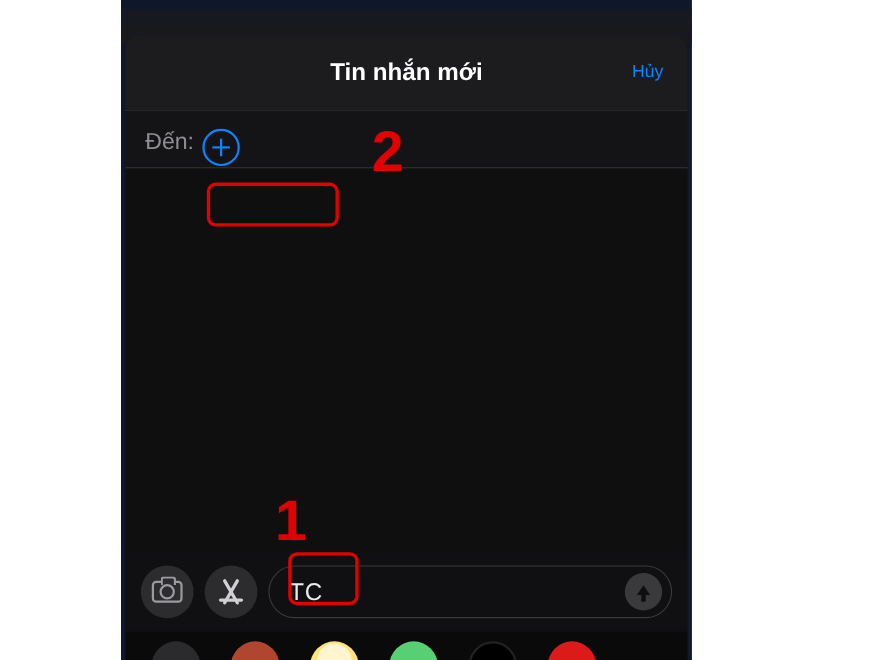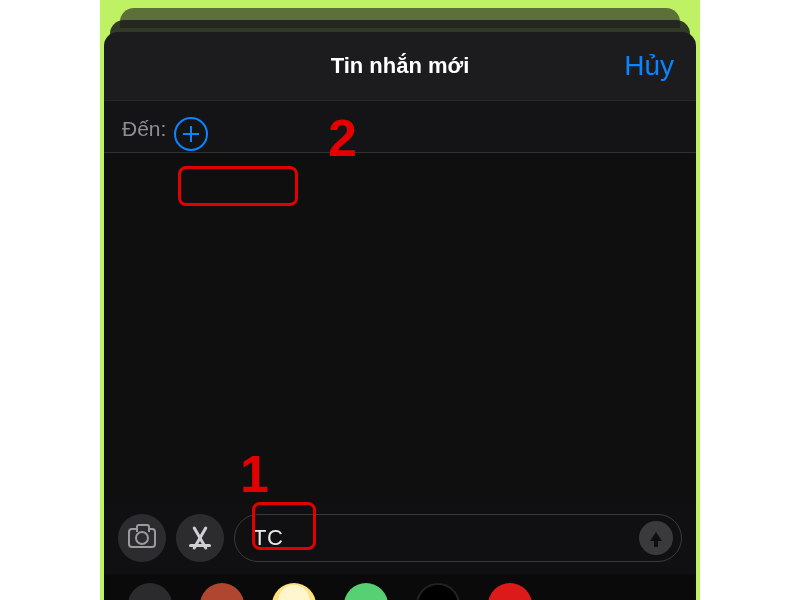--- a/index.html
+++ b/index.html
@@ -1,21 +1,21 @@
 <!DOCTYPE html>
 <html><head>
 <meta charset="utf-8">
 <style>
   * { margin: 0; padding: 0; box-sizing: border-box; }
   html, body { width: 800px; height: 600px; background: #fff; font-family: -apple-system, "Helvetica Neue", Arial, sans-serif; }
   .frame {
     position: absolute;
-    left: 100px; top: 0;
-    width: 600px; height: 600px;
-    background: #bef264;
+    left: 110px; top: 0;
+    width: 519px; height: 600px;
+    background: #0f172a;
     overflow: hidden;
   }
   
   .sheet-back1, .sheet-back2 {
     position: absolute;
     left: 50%; transform: translateX(-50%);
     background: #1a1a1c;
     border-radius: 14px 14px 0 0;
   }
   .sheet-back1 { top: 8px; width: 560px; height: 20px; opacity: .6; }
@@ -35,21 +35,21 @@
     align-items: center;
     justify-content: center;
     color: #fff;
     font-size: 22px;
     font-weight: 600;
   }
   .cancel-btn {
     position: absolute;
     right: 22px; top: 50%; transform: translateY(-50%);
     color: #0a84ff;
-    font-size: 28px;
+    font-size: 16px;
     font-weight: 400;
     cursor: pointer;
   }
   .to-row {
     display: flex;
     padding: 16px 18px 1px 18px;
     border-top: 1px solid rgba(255,255,255,0.08);
     border-bottom: 1px solid rgba(255,255,255,0.12);
     background: #141416;
     position: relative;

